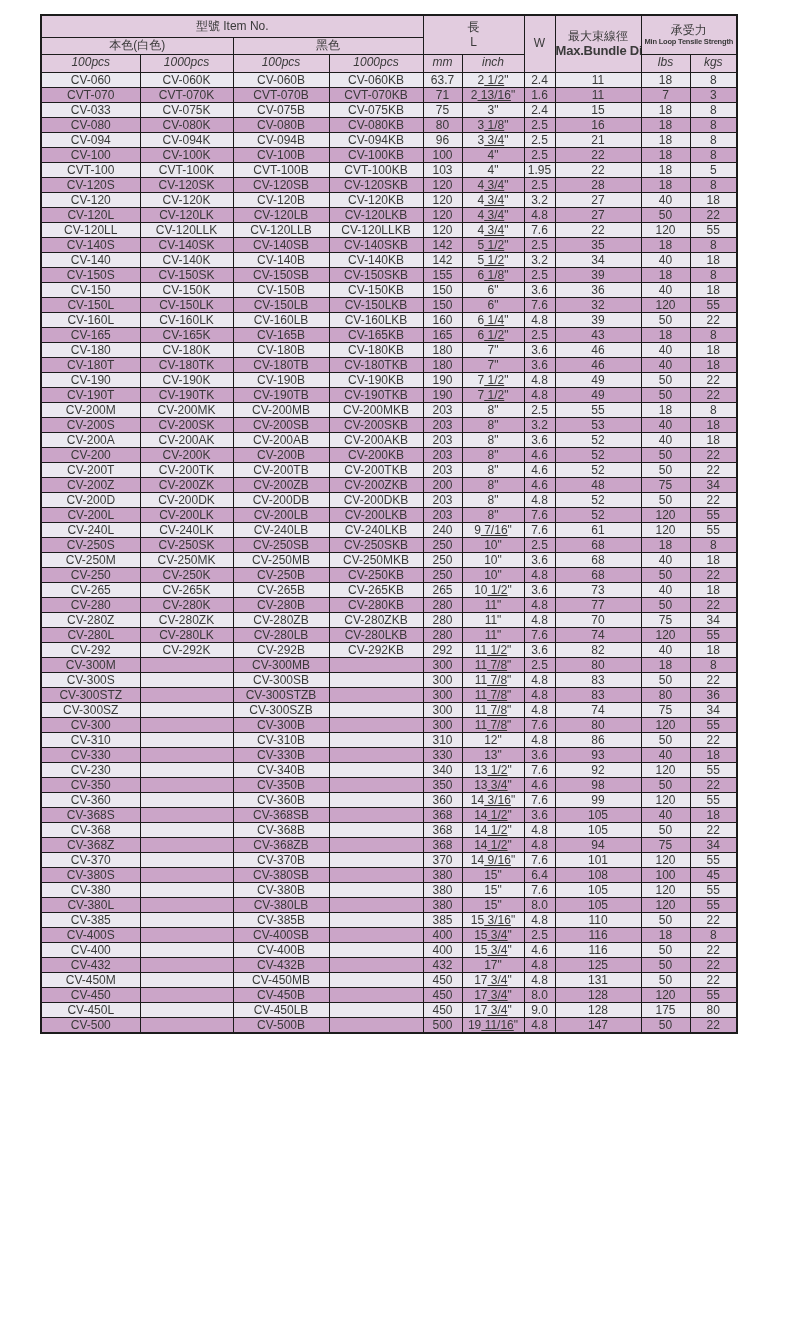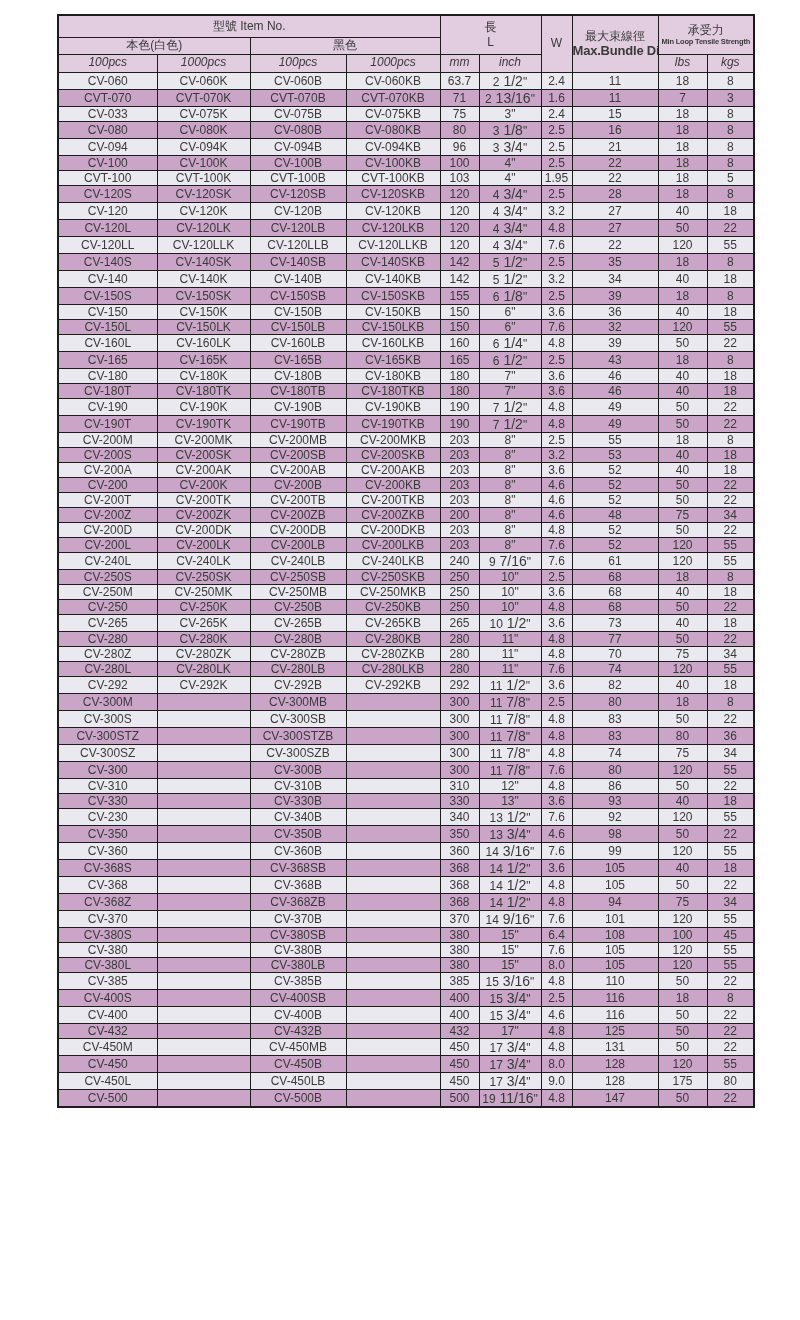--- a/index.html
+++ b/index.html
@@ -14,21 +14,21 @@
     width: 800px;
     height: 1320px;
     background: #ffffff;
     overflow: hidden;
   }
   table.spec {
     border-collapse: collapse;
     table-layout: fixed;
     width: 696px;
     height: 980px;
-    margin: 14px 0 0 57px;
+    margin: 14px 0 0 40px;
     border: 2px solid var(--border, #1c1c1c);
   }
   table.spec th, table.spec td {
     border: 1px solid var(--border, #1c1c1c);
     text-align: center;
     vertical-align: middle;
     padding: 0;
     color: var(--text, #3a3a3a);
     font-weight: normal;
     white-space: nowrap;
@@ -40,21 +40,21 @@
     line-height: 1.15;
   }
   tr.hr1 { height: 22px; }
   tr.hr2 { height: 17px; }
   tr.hr3 { height: 18px; font-style: italic; }
   tbody td { font-size: 12px; }
   tbody tr.light td { background: var(--row-light, #ebe9f0); }
   tbody tr.dark td  { background: var(--row-dark, #cba5c8); }
   .sub  { font-size: 7.5px; line-height: 1.1; letter-spacing: -0.2px; font-weight: bold; }
   .zh   { font-size: 12px; line-height: 1.2; }
-  .frac { font-size: 14px; }
+  .frac { font-size: 12px; text-decoration: underline; }
   .inch-main { font-size: 12px; }
 </style>
 </head>
 <body>
 
 <div class="page">
   <table class="spec">
     <colgroup>
       <col style="width:99px">
         <col style="width:93px">

